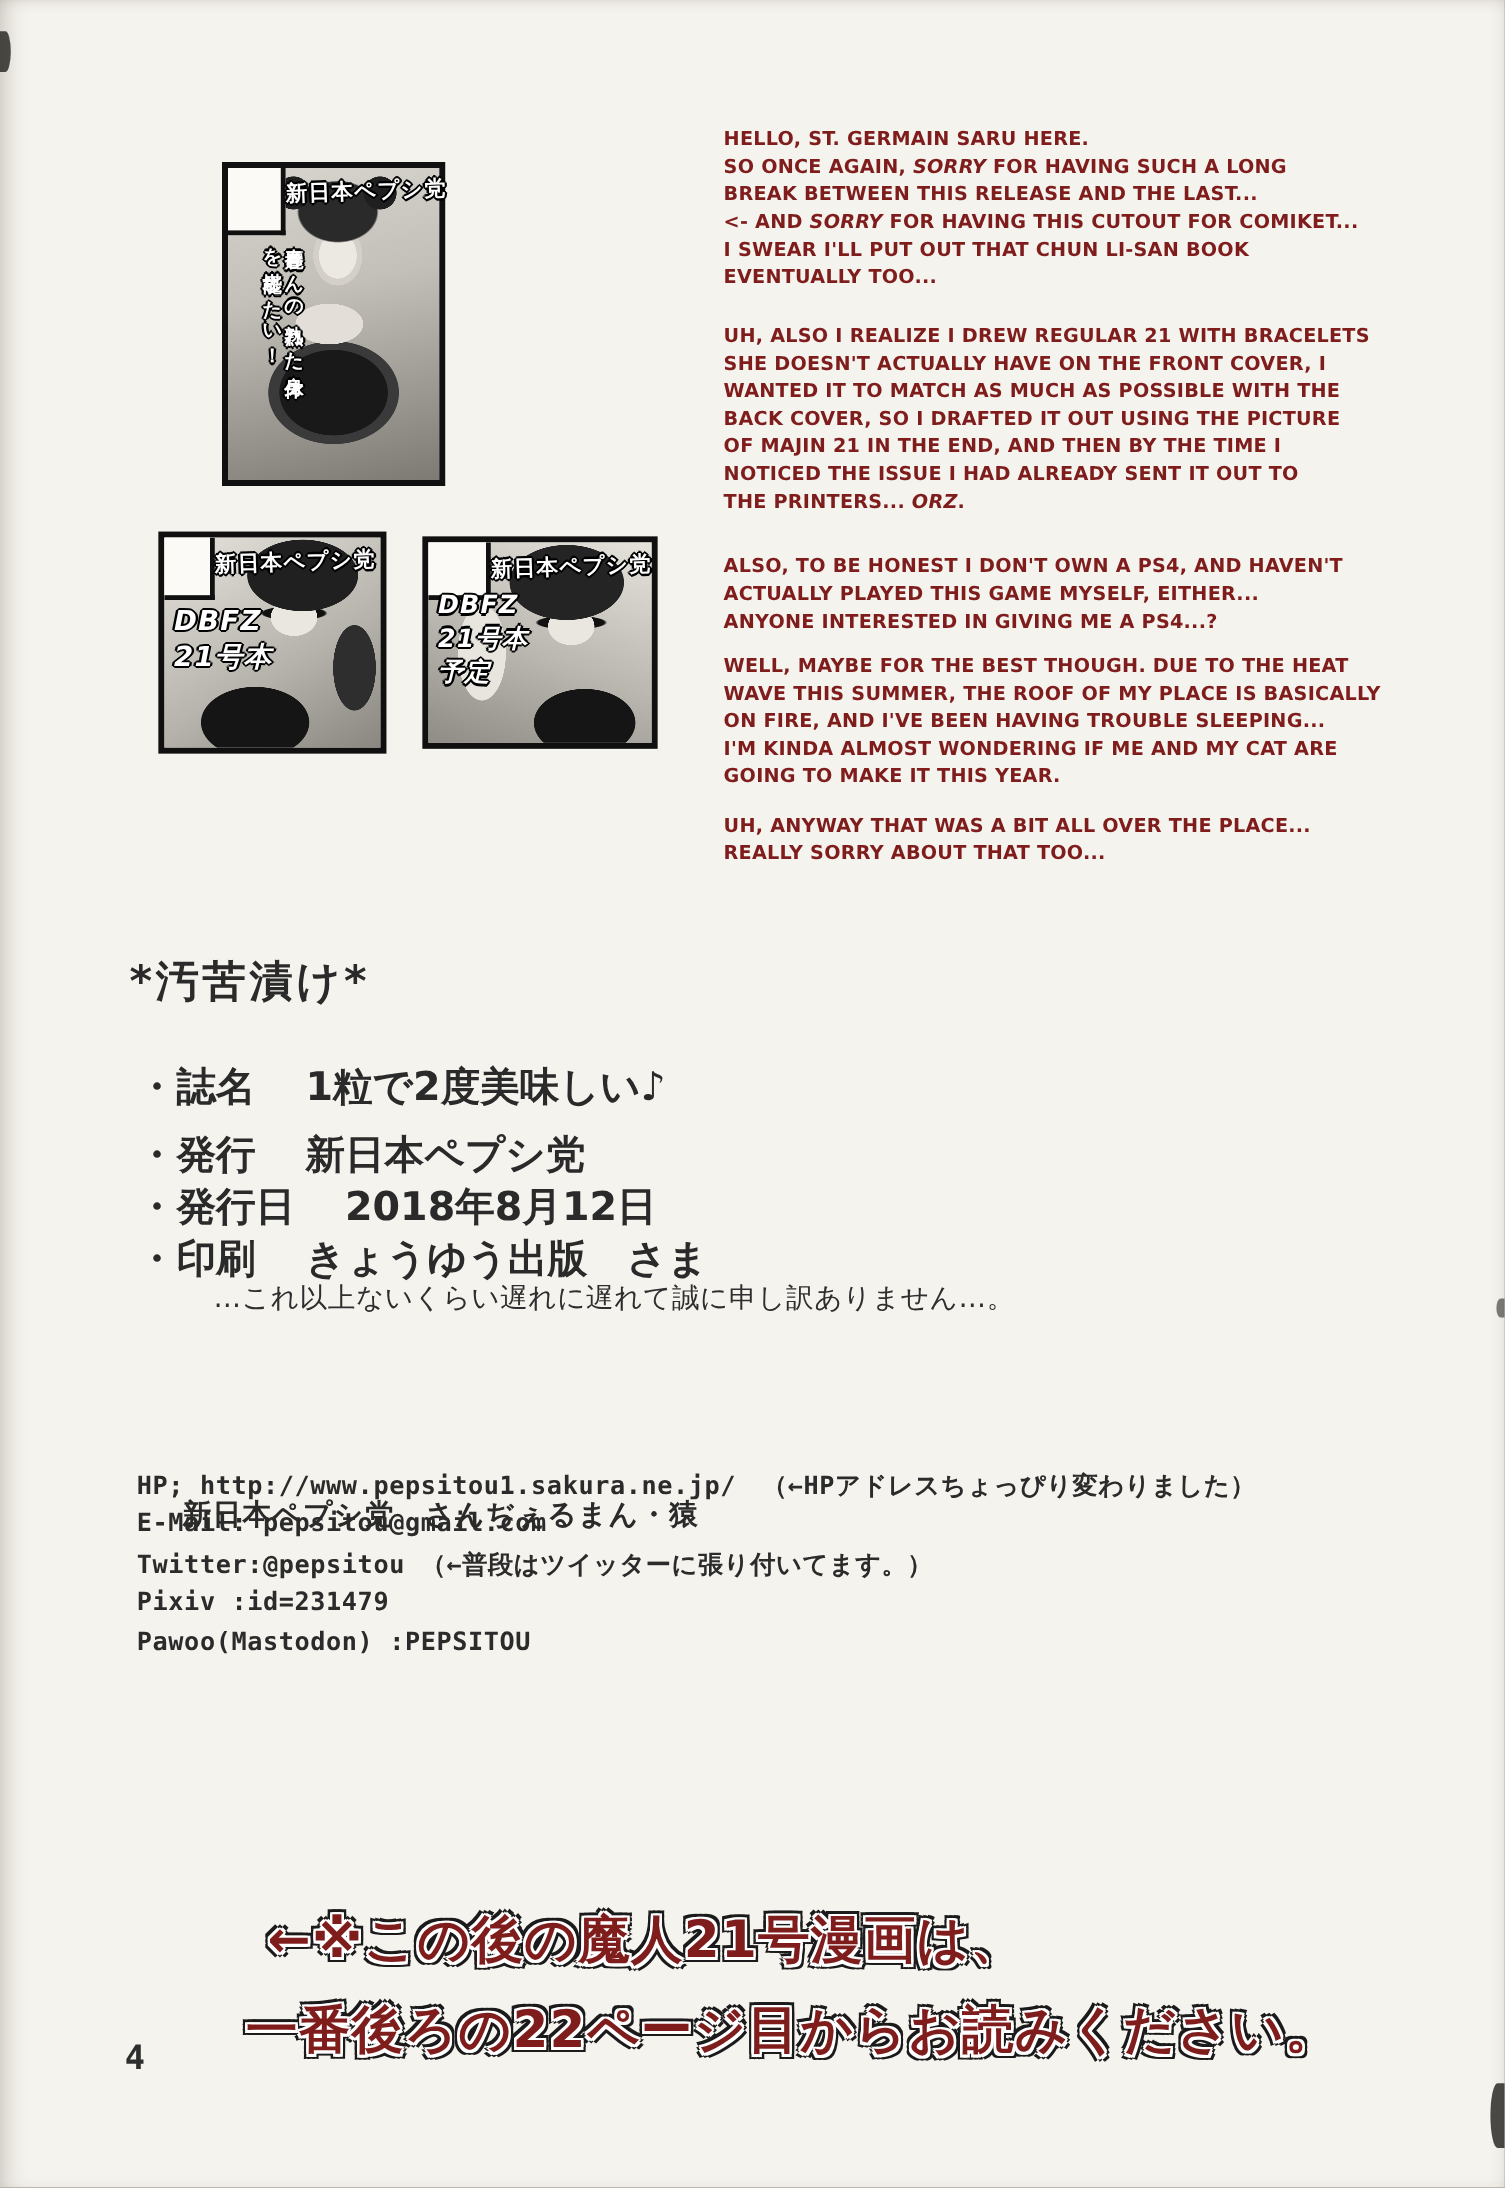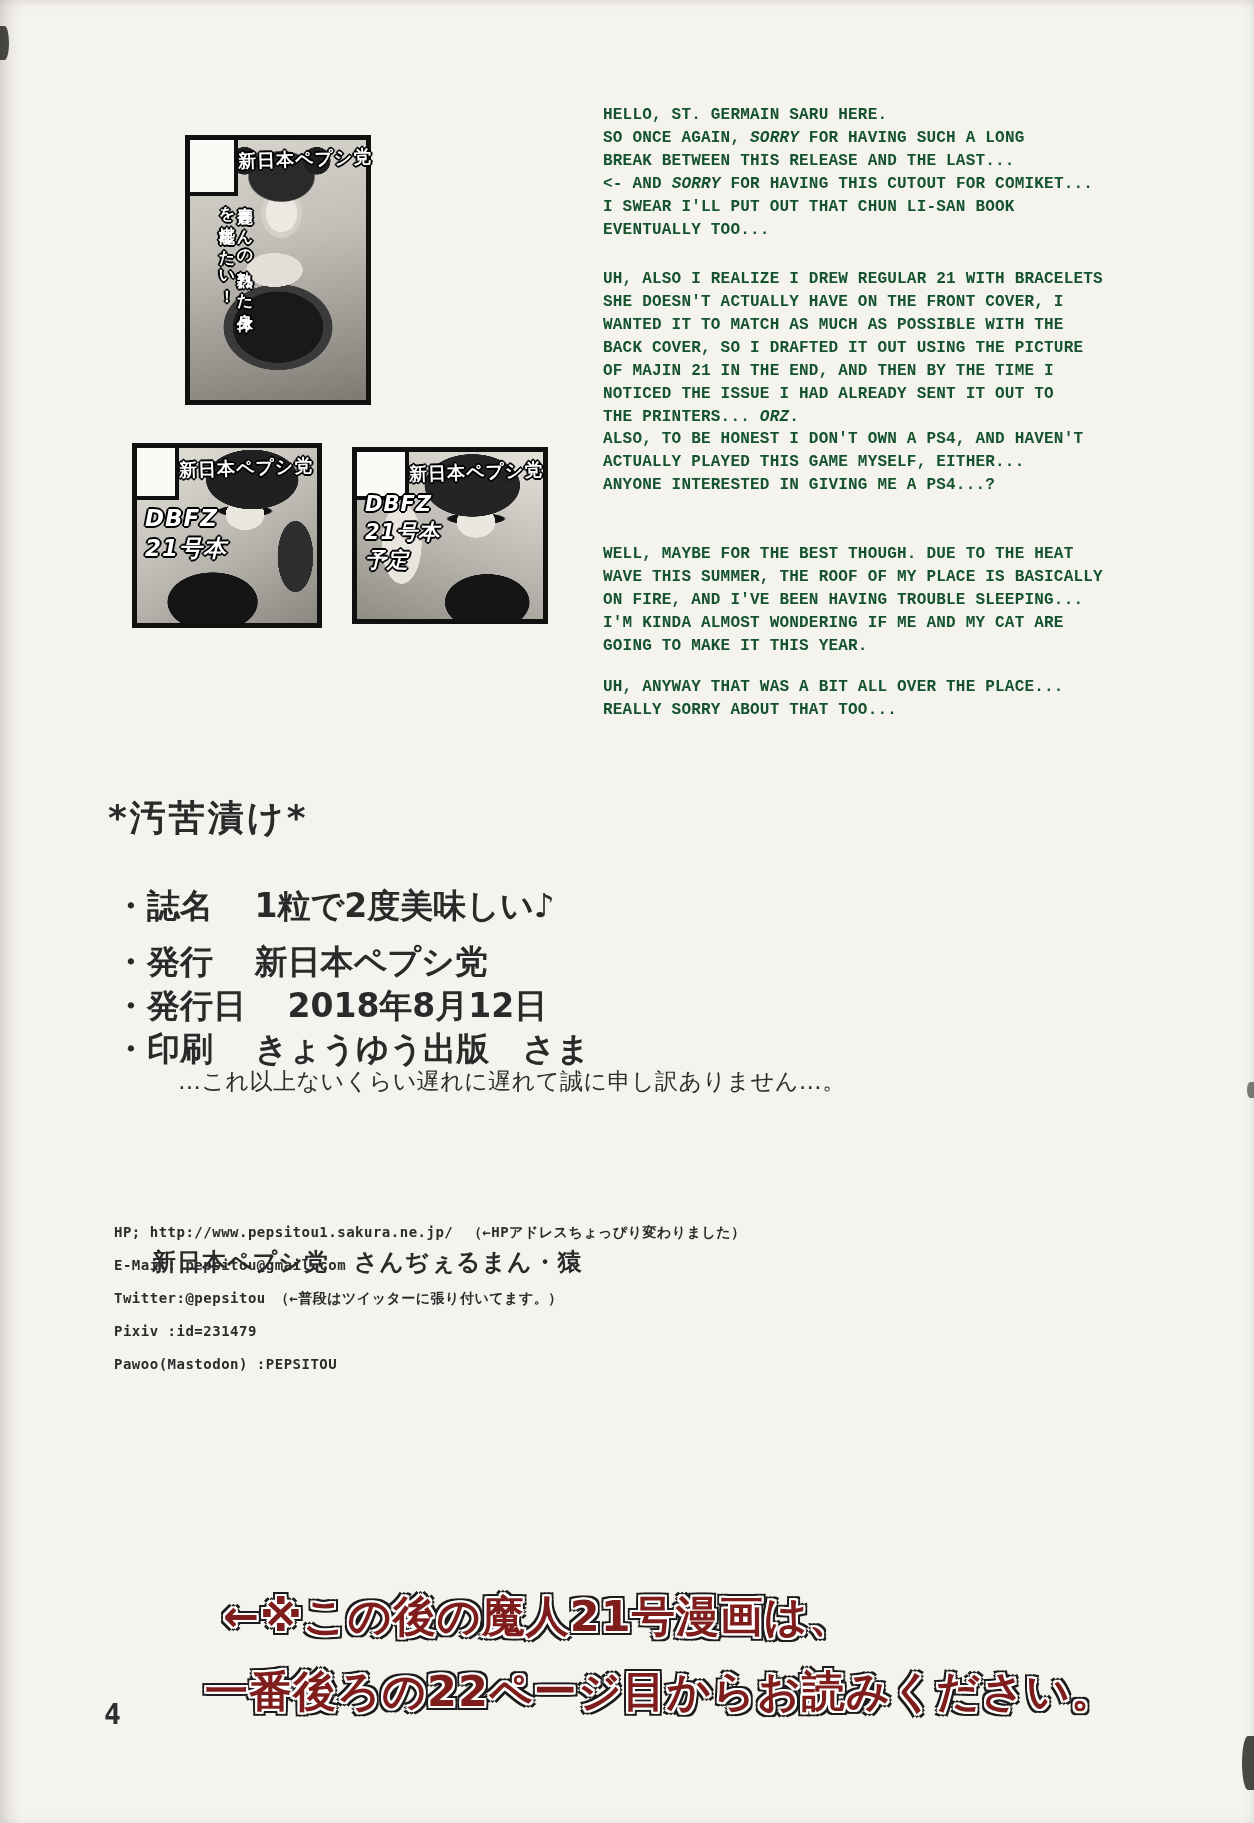--- a/index.html
+++ b/index.html
@@ -60,36 +60,36 @@
     position:absolute;left:2px;top:54px;height:112px;width:62px;
     writing-mode:vertical-rl;font-size:16px;letter-spacing:2px;line-height:18px;
   }
   .d-caption{position:absolute;left:8px;font-size:23px;font-style:italic;letter-spacing:1px;line-height:30px;white-space:pre-line;}
   .cover2 .d-caption{top:55px;}
   .cover3 .d-caption{top:38px;font-size:21px;line-height:28px;}
 
   
   .afterword-par{
     position:absolute;left:603px;width:600px;
-    font-size:16px;line-height:23px;font-weight:bold;color:#14532d;letter-spacing:.2px;font-family:Liberation Mono, monospace;
+    font-size:16px;line-height:23px;font-weight:bold;color:#7f1d1d;letter-spacing:.2px;
   }
   .afterword-par em{font-style:italic;font-weight:bold;}
-  .p0{top:104px}.p1{top:268px}.p2{top:428px}.p3{top:543px}.p4{top:676px}
+  .p0{top:104px}.p1{top:268px}.p2{top:460px}.p3{top:543px}.p4{top:676px}
 
   
   .colophon-heading{position:absolute;left:108px;top:794px;font-size:36px;font-weight:bold;letter-spacing:3px;color:#2a2a2a;}
   .colophon-row{position:absolute;left:114px;font-size:33px;font-weight:bold;color:#2a2a2a;white-space:nowrap;}
   .colophon-row .lab{margin-right:30px;}
   .r0{top:884px}.r1{top:940px}.r2{top:984px}.r3{top:1027px}
   .colophon-apology{position:absolute;left:178px;top:1066px;font-size:23px;font-weight:normal;color:#2e2e2e;letter-spacing:.5px;}
 
   
   .contact{font-weight:bold;color:#2b2b2b;font-family:"DejaVu Sans Mono","Liberation Mono",monospace;}
   .contact-circle{position:absolute;left:152px;top:1246px;font-size:24px;font-weight:bold;color:#2a2a2a;font-family:Liberation Serif, serif;letter-spacing:1px;}
-  .contact-line{position:absolute;left:114px;font-size:14px;white-space:nowrap;letter-spacing:.5px;}
+  .contact-line{position:absolute;left:114px;font-size:21px;white-space:nowrap;letter-spacing:.5px;}
   .cl0{top:1224px}.cl1{top:1257px}.cl2{top:1290px}.cl3{top:1323px}.cl4{top:1356px}
 
   
   .notice-line{
     position:absolute;font-size:43px;font-weight:bold;color:#7f1d1d;letter-spacing:1px;white-space:nowrap;
     text-shadow:
       -2px 0 #fff,2px 0 #fff,0 -2px #fff,0 2px #fff,
       -2px -2px #fff,2px -2px #fff,-2px 2px #fff,2px 2px #fff,
       -4px 0 #1b1b1b,4px 0 #1b1b1b,0 -4px #1b1b1b,0 4px #1b1b1b,
       -3px -3px #1b1b1b,3px -3px #1b1b1b,-3px 3px #1b1b1b,3px 3px #1b1b1b,

